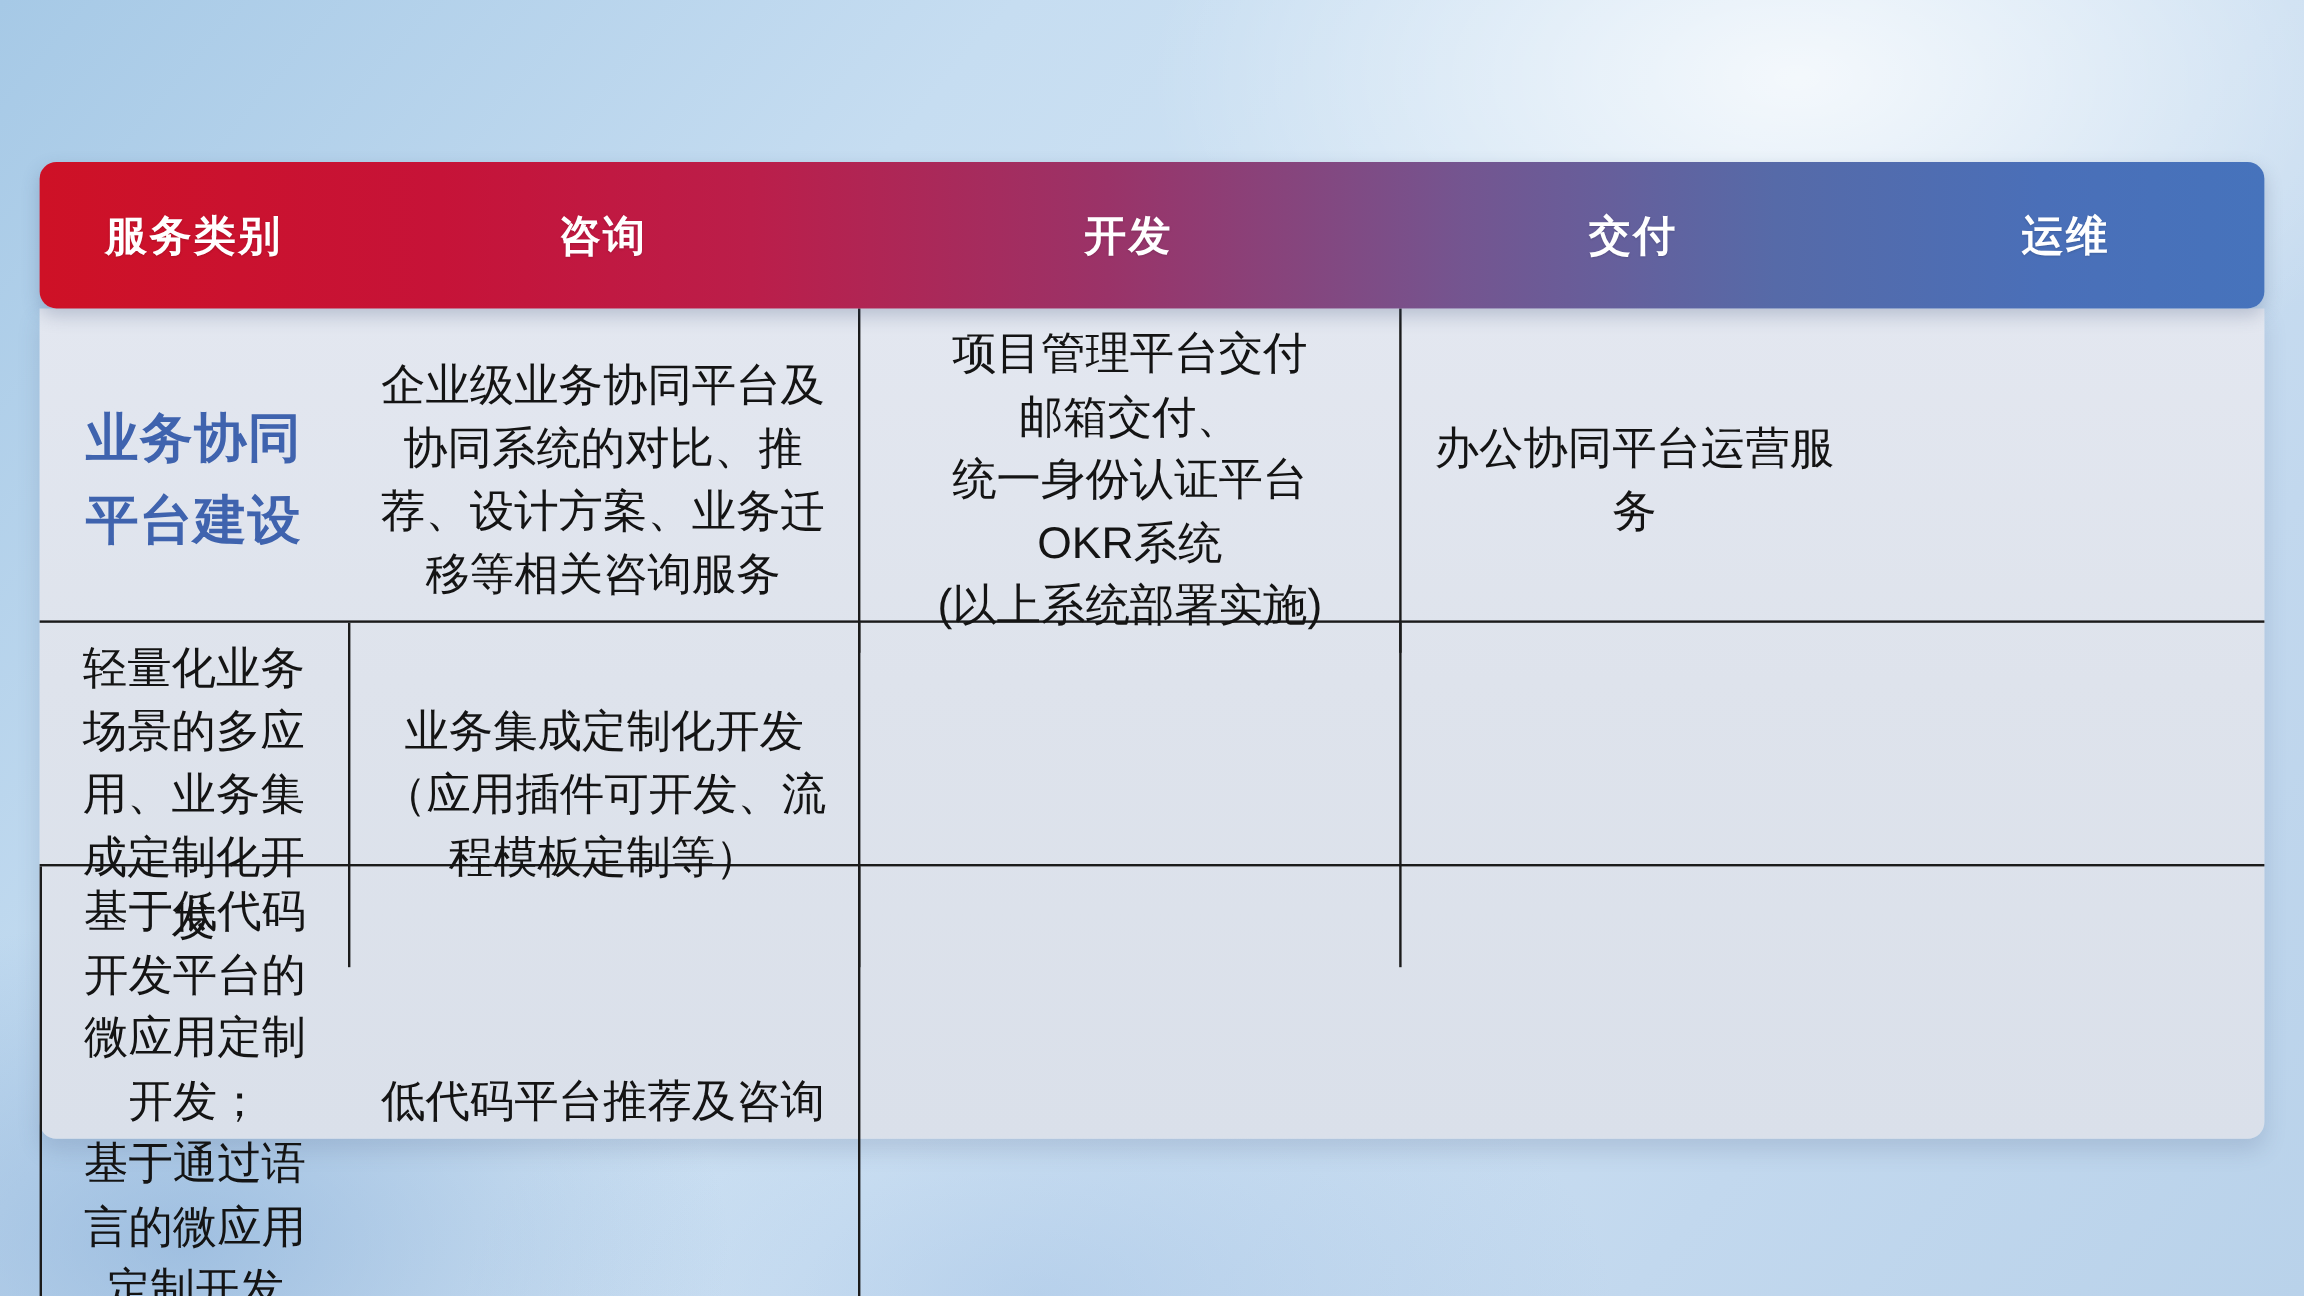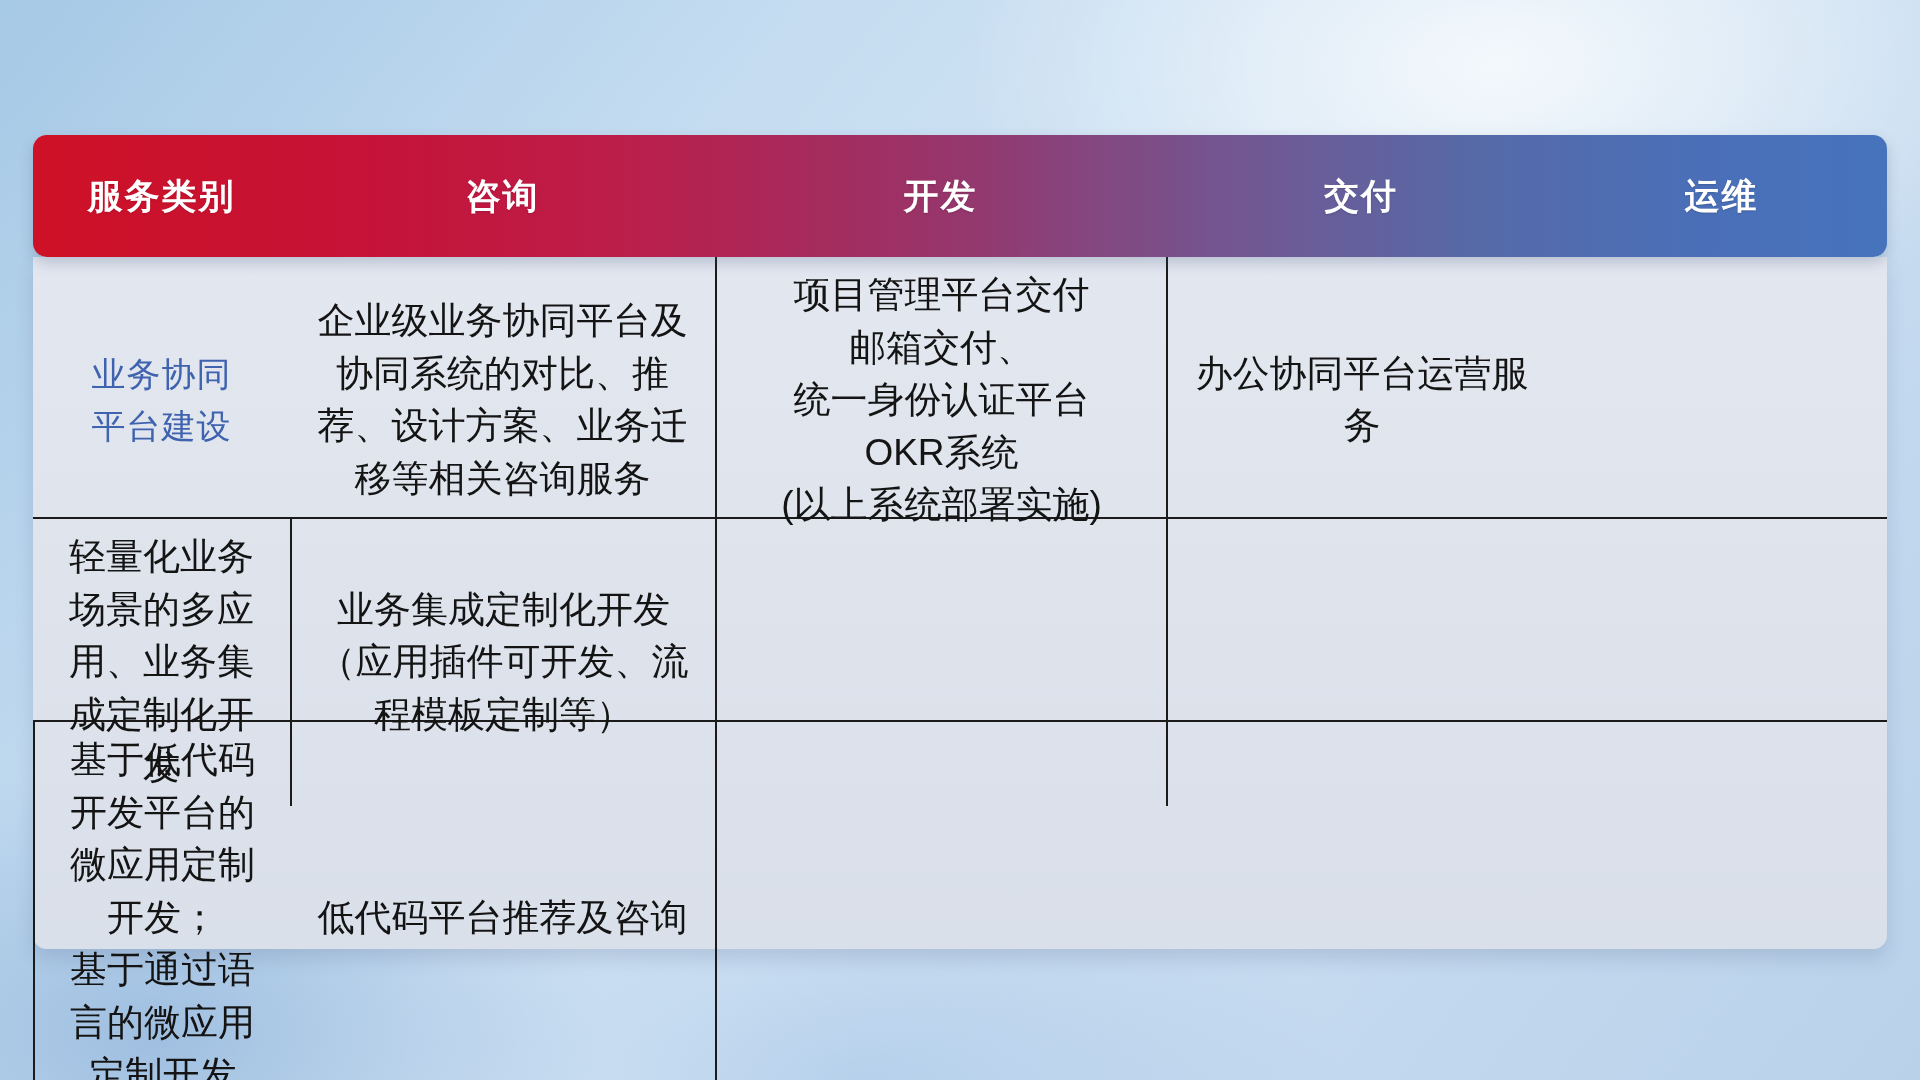--- a/index.html
+++ b/index.html
@@ -63,22 +63,22 @@
     text-align: center;
     padding: 12px 22px;
     font-size: 37px;
     line-height: 1.42;
     color: #141414;
     white-space: pre-line;
   }
   .cell.vline { border-left: 2px solid #1B1B1B; }
 
   .cat-cell {
-    font-size: 34px;
-    font-weight: normal;
+    font-size: 44px;
+    font-weight: bold;
     color: #3F63AE;
     letter-spacing: 1px;
     line-height: 1.55;
   }
 </style>
 </head>
 <body>
 
 <div class="table-wrap">
 

